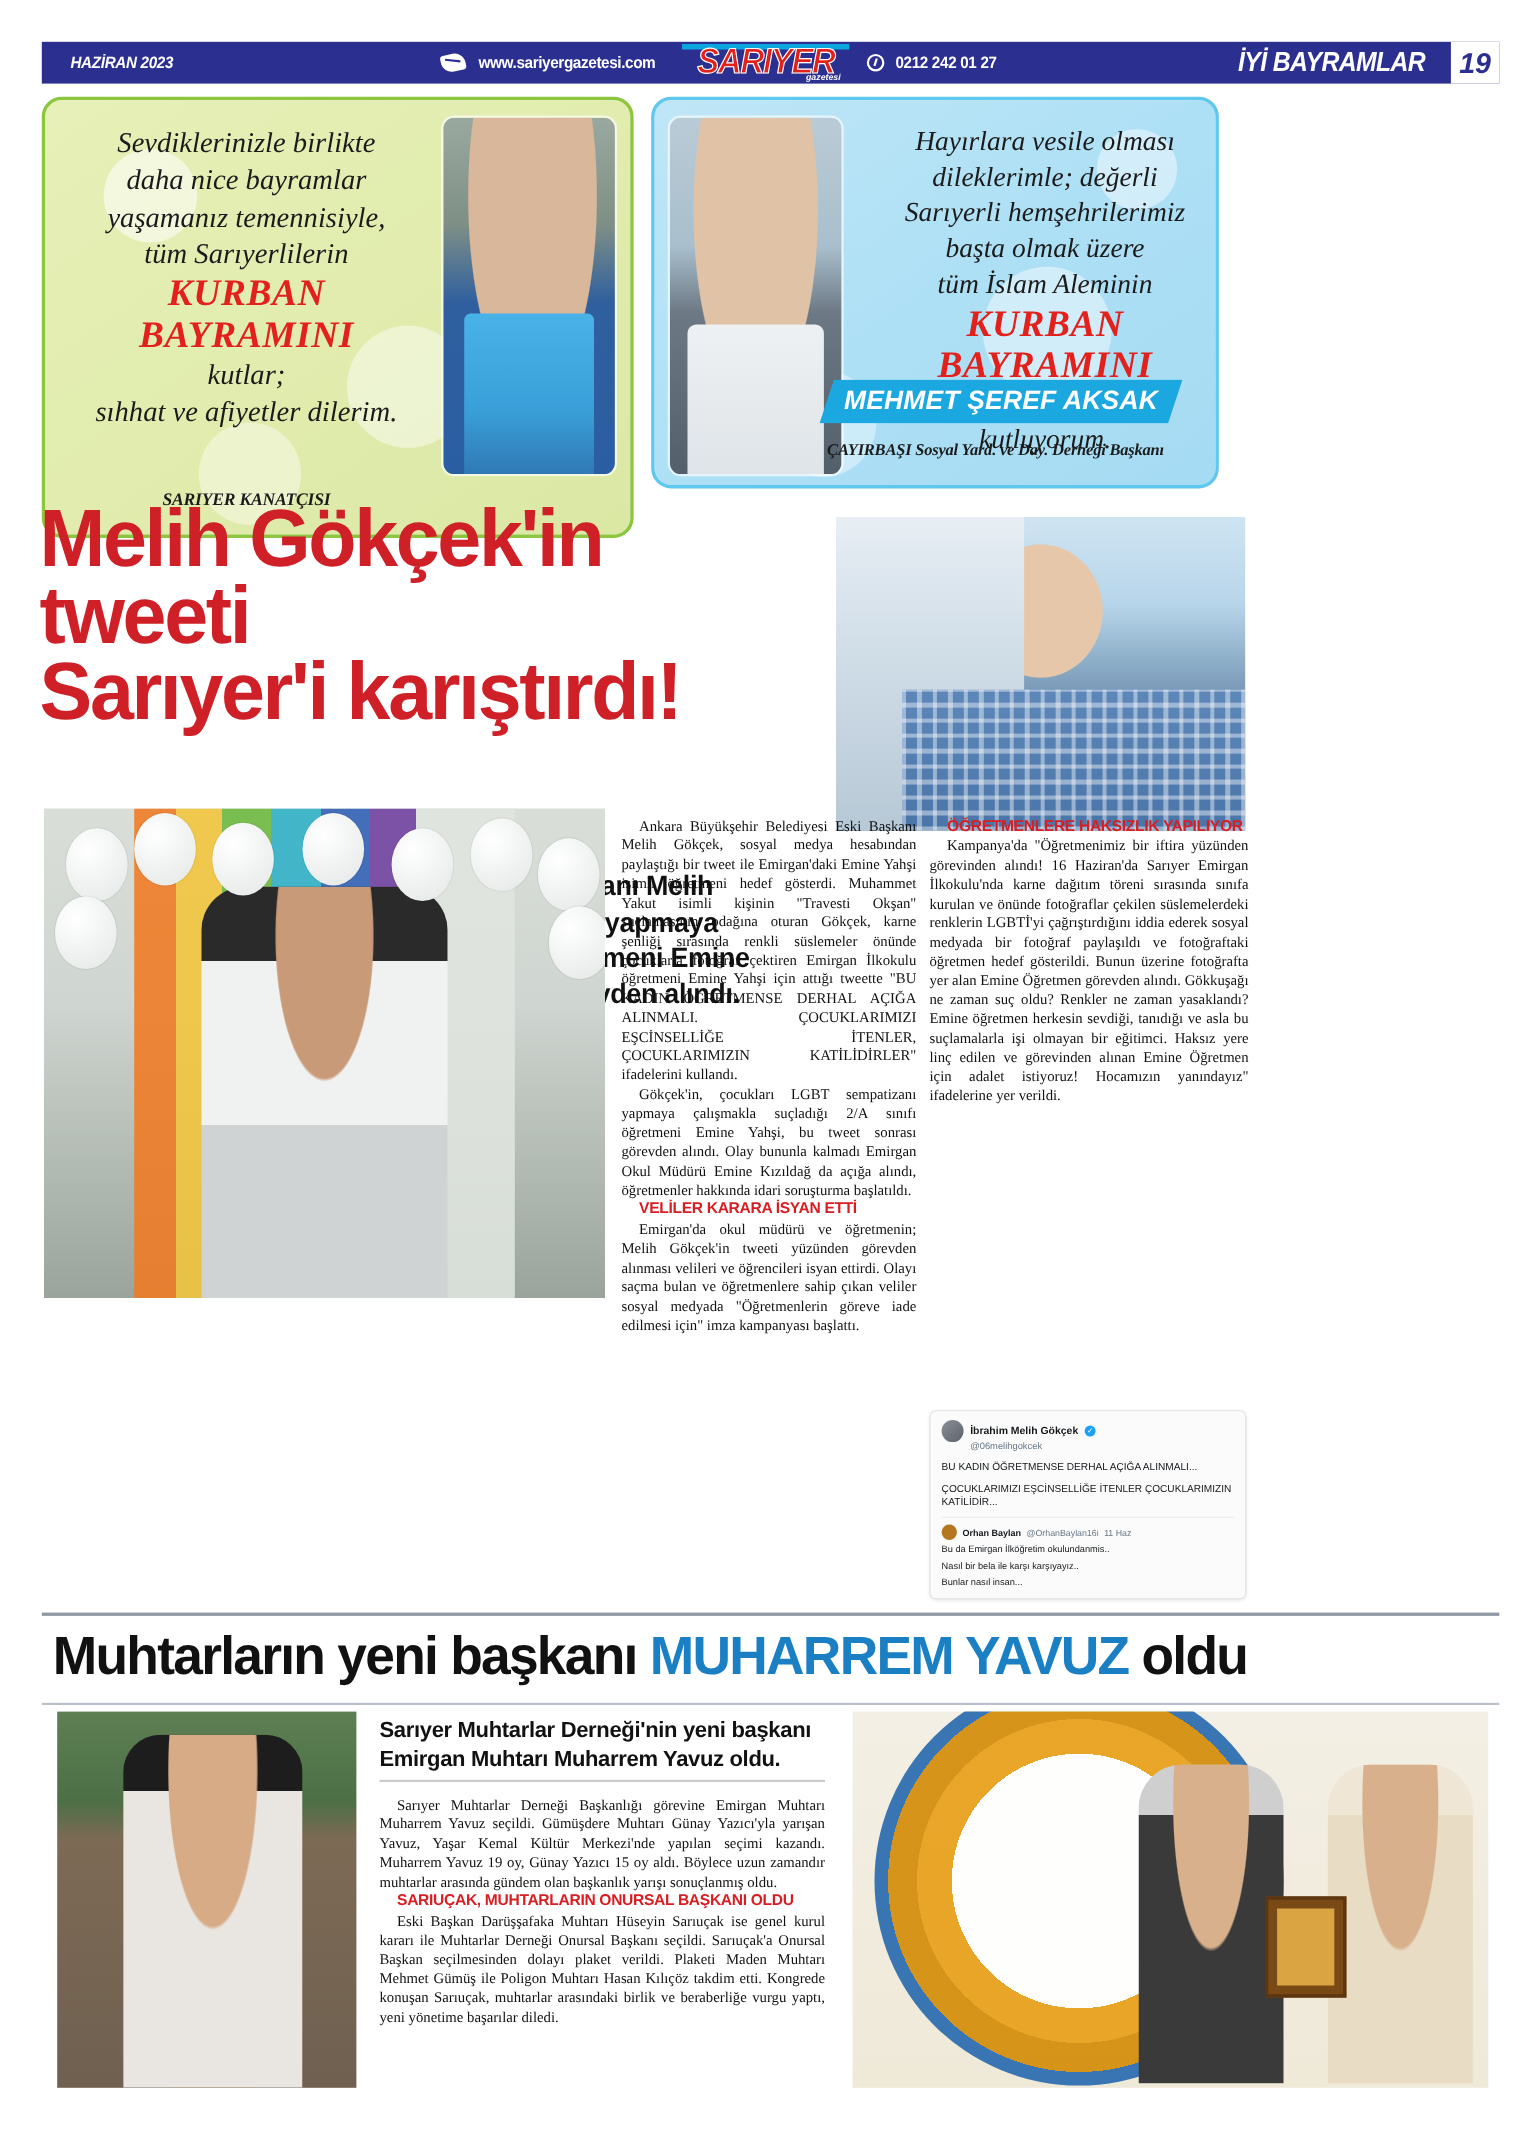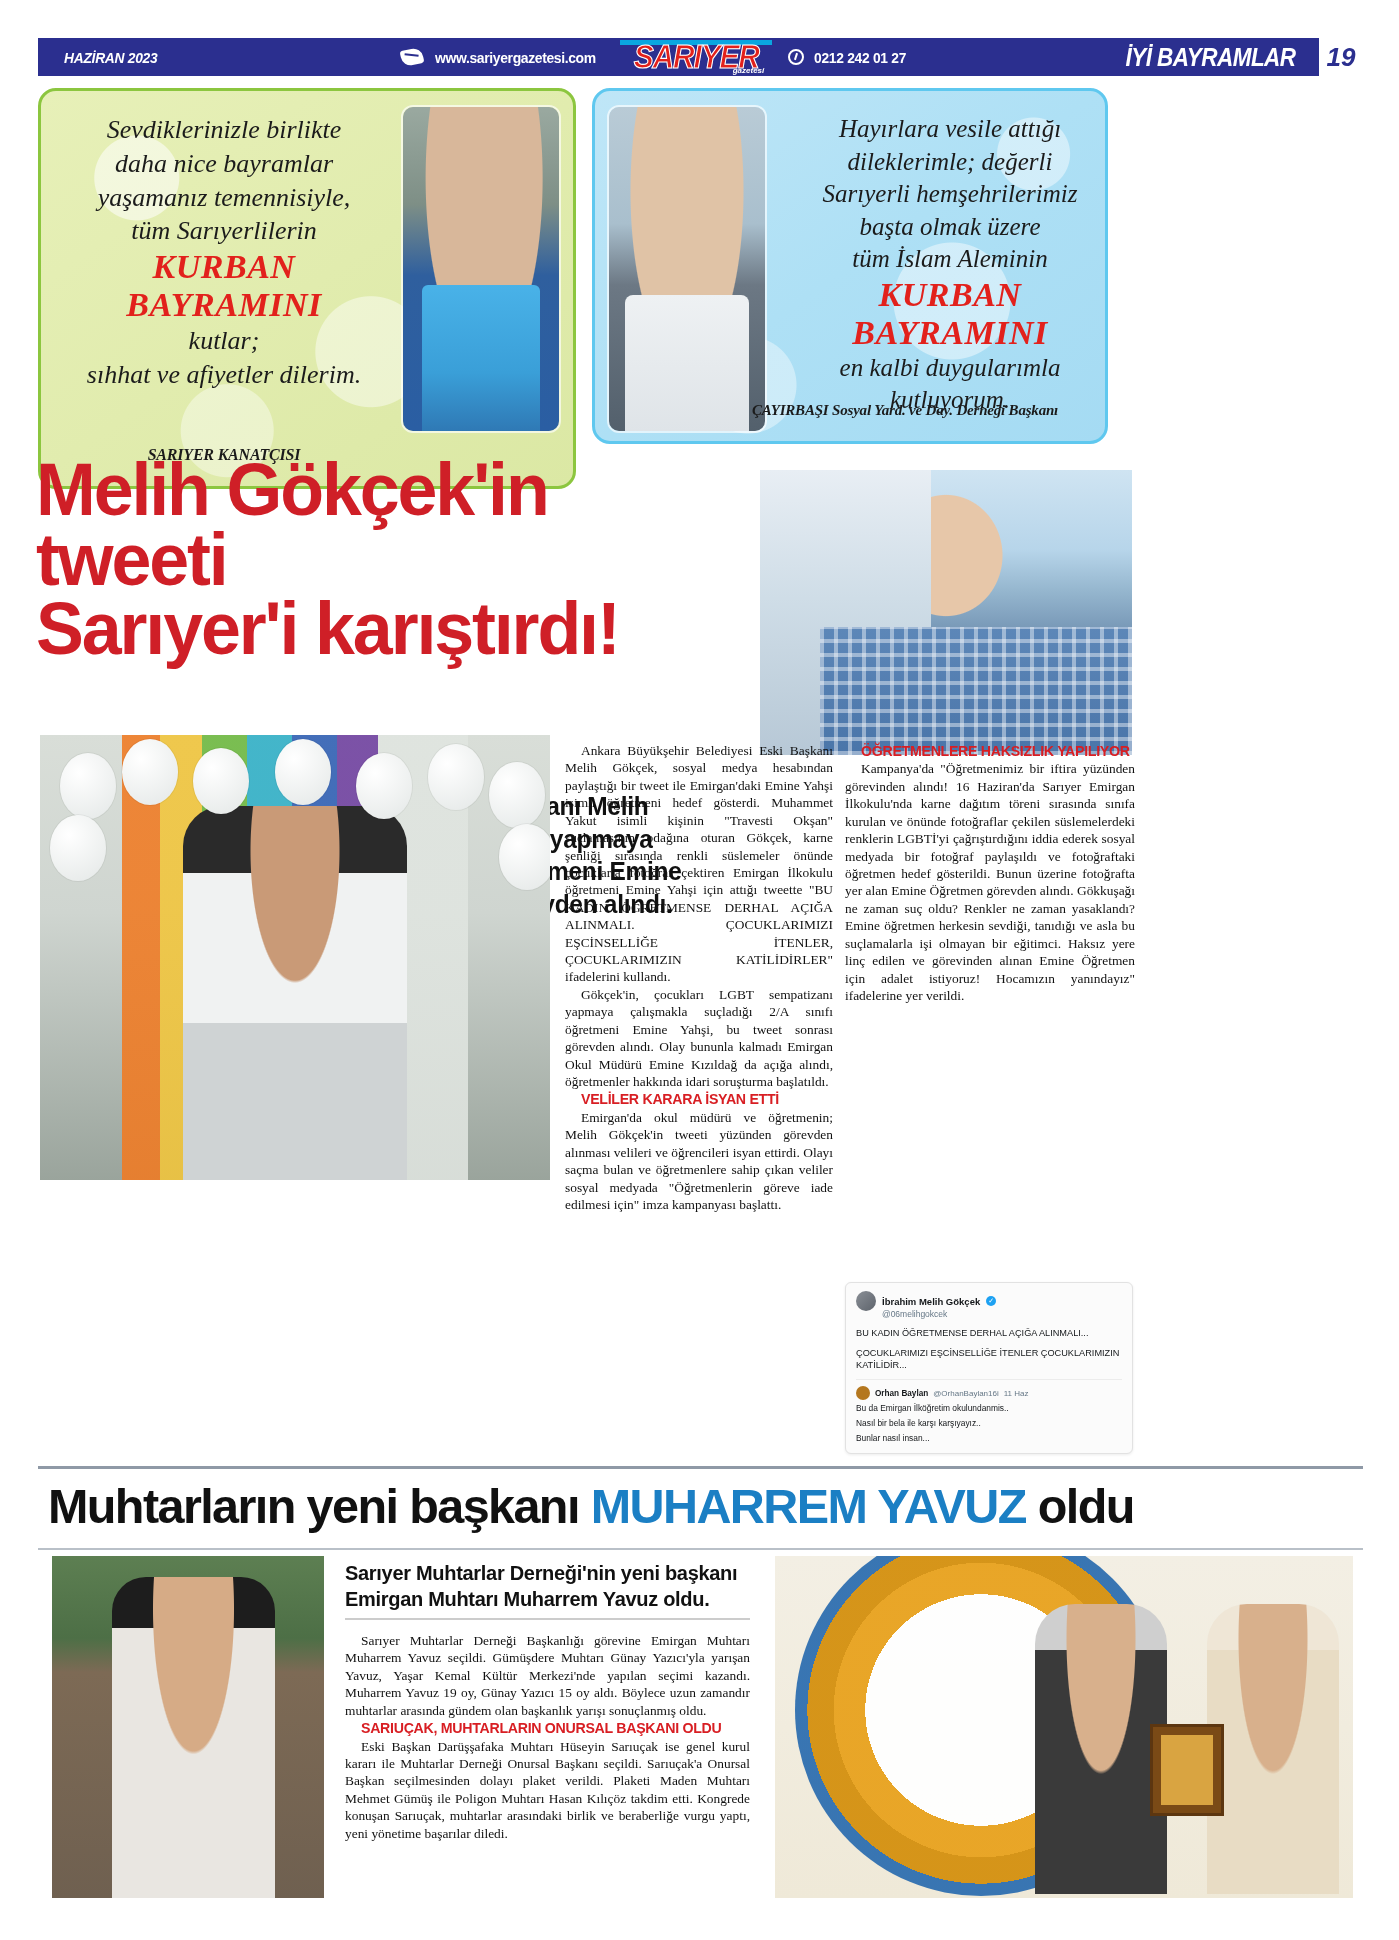--- a/index.html
+++ b/index.html
@@ -348,28 +348,29 @@
         <div class="ph-a"></div>
       </div>
     <div class="gb-role">SARIYER KANATÇISI</div>
   </div>
 
   <div class="greet-box gb-blue">
     <div class="gb-photo left">
         <div class="ph-b"></div>
       </div>
     <div class="gb-text" style="left:190px;">
-      <span>Hayırlara vesile attığı</span><br>
+      <span>Hayırlara vesile olması</span><br>
       <span>dileklerimle; değerli</span><br>
       <span>Sarıyerli hemşehrilerimiz</span><br>
       <span>başta olmak üzere</span><br>
       <span>tüm İslam Aleminin</span>
       <span class="gb-big">KURBAN BAYRAMINI</span>
       <span>en kalbi duygularımla kutluyorum.</span>
     </div>
+    <div class="gb-namebar" style="left:150px;">MEHMET ŞEREF AKSAK</div>
     <div class="gb-role" style="left:110px;width:400px;">ÇAYIRBAŞI Sosyal Yard. ve Day. Derneği Başkanı</div>
   </div>
 
 </div>
 
 <div class="headline">
   <span>Melih Gökçek'in tweeti</span>
   <span>Sarıyer'i karıştırdı!</span>
 </div>
 

